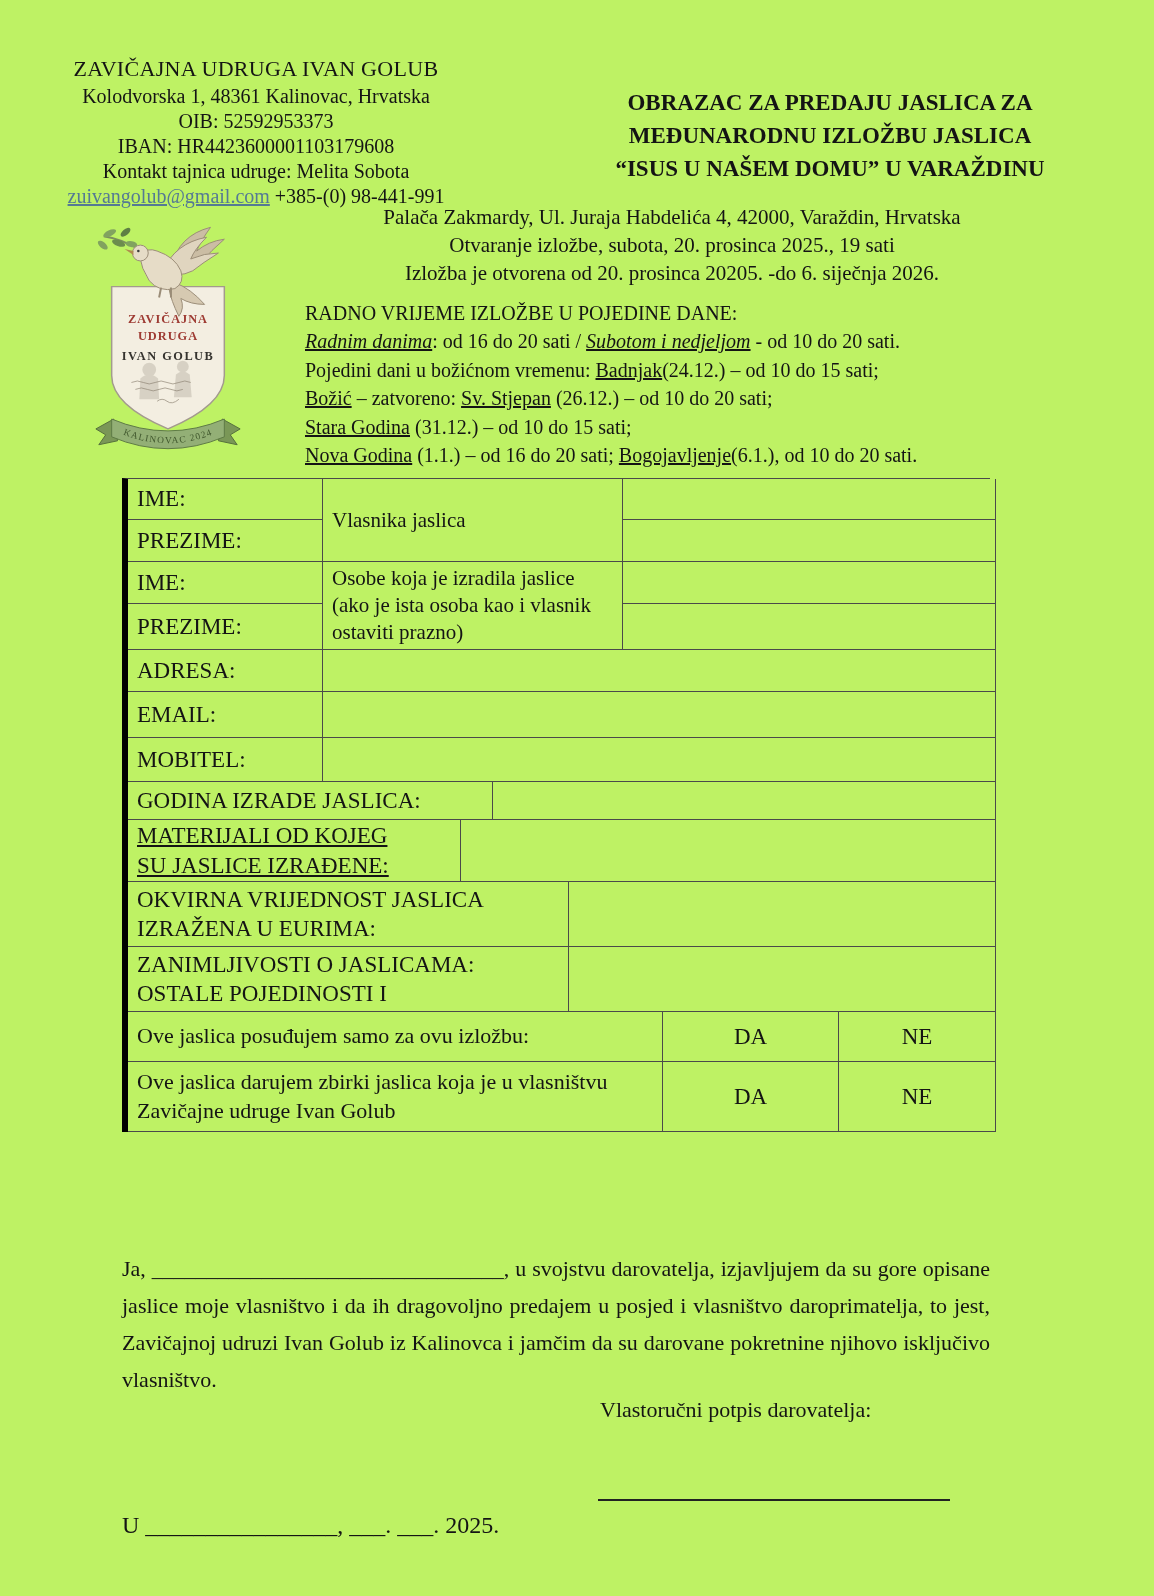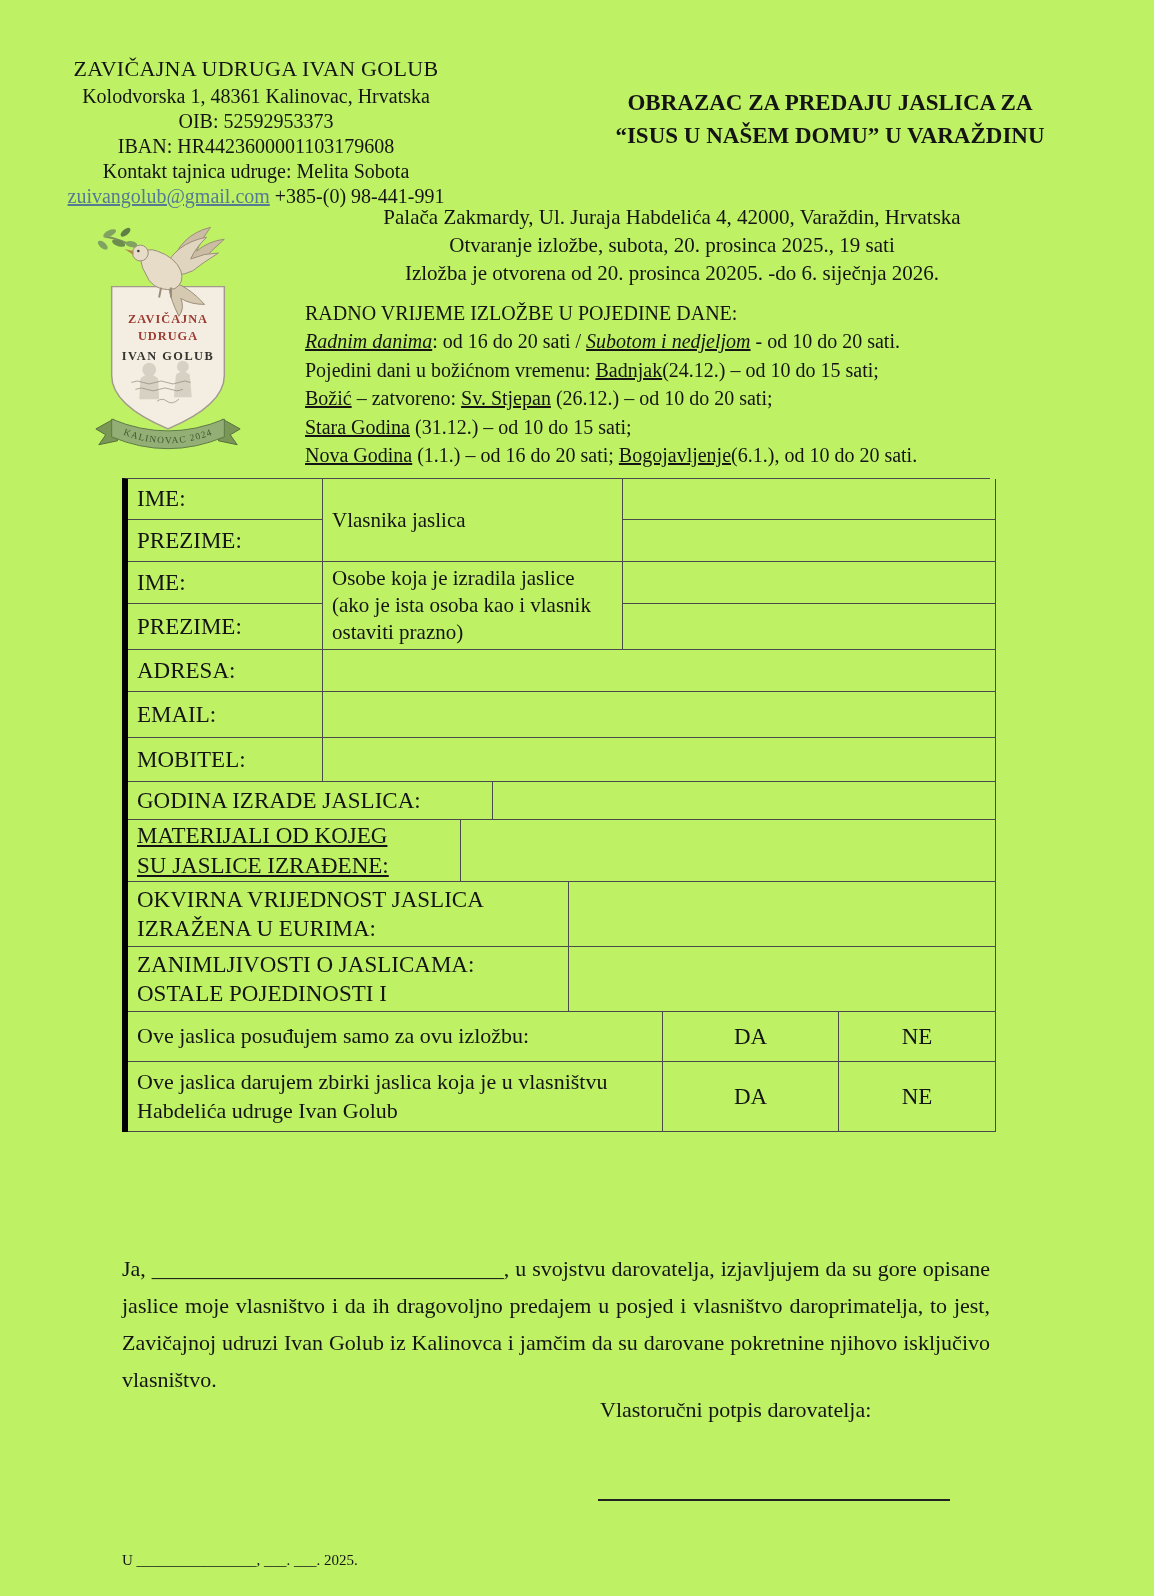--- a/index.html
+++ b/index.html
@@ -37,38 +37,39 @@
     display:flex;flex-direction:column;justify-content:center;
     padding:2px 9px;box-sizing:border-box;line-height:1.28;
   }
   .cell.mid{font-size:21px;}
   .cell.opt{align-items:center;justify-content:center;}
   
   .decl-heading{left:122px;top:1172px;width:868px;text-align:center;font-weight:bold;font-size:22.5px;}
   .decl-par{left:122px;top:1250px;width:868px;font-size:22px;line-height:37px;text-align:justify;}
   .sig-label{left:600px;top:1397px;font-size:22px;}
   .sig-line{left:598px;top:1467px;width:352px;height:32px;border-bottom:2px solid #222;}
-  .place-date{left:122px;top:1512px;font-size:15px;margin-top:40px;}
+  .place-date{left:122px;top:1512px;font-size:24px;}
 </style>
 </head>
 <body>
 
 <div class="page">
 
   <div class="abs org">
     <div class="name">ZAVIČAJNA UDRUGA IVAN GOLUB</div>
     <div>Kolodvorska 1, 48361 Kalinovac, Hrvatska</div>
     <div>OIB: 52592953373</div>
     <div>IBAN: HR4423600001103179608</div>
     <div>Kontakt tajnica udruge: Melita Sobota</div>
     <div><a class="email">zuivangolub@gmail.com</a><span> +385-(0) 98-441-991</span></div>
   </div>
 
   <div class="abs title">
     <div>OBRAZAC ZA PREDAJU JASLICA ZA</div>
+    <div>MEĐUNARODNU IZLOŽBU JASLICA</div>
     <div>“ISUS U NAŠEM DOMU” U VARAŽDINU</div>
   </div>
 
   <div class="abs venue">
     <div>Palača Zakmardy, Ul. Juraja Habdelića 4, 42000, Varaždin, Hrvatska</div>
     <div>Otvaranje izložbe, subota, 20. prosinca 2025., 19 sati</div>
     <div>Izložba je otvorena od 20. prosinca 20205. -do 6. siječnja 2026.</div>
   </div>
 
   <div class="abs logo">
@@ -172,21 +173,21 @@
     <div class="cell" style="grid-area:11/1/12/5;">
       <span>ZANIMLJIVOSTI O JASLICAMA:</span>
       <span>OSTALE POJEDINOSTI I</span>
     </div>
     <div class="cell" style="grid-area:11/5/12/9;"></div>
 
     <div class="cell" style="grid-area:12/1/13/7;font-size:22px;">Ove jaslica posuđujem samo za ovu izložbu:</div>
     <div class="cell opt" style="grid-area:12/7/13/8;">DA</div>
     <div class="cell opt" style="grid-area:12/8/13/9;">NE</div>
 
-    <div class="cell" style="grid-area:13/1/14/7;font-size:22px;">Ove jaslica darujem zbirki jaslica koja je u vlasništvu Habdelića udruge Ivan Golub</div>
+    <div class="cell" style="grid-area:13/1/14/7;font-size:22px;">Ove jaslica darujem zbirki jaslica koja je u vlasništvu Zavičajne udruge Ivan Golub</div>
     <div class="cell opt" style="grid-area:13/7/14/8;">DA</div>
     <div class="cell opt" style="grid-area:13/8/14/9;">NE</div>
   </div>
 
 
   <div class="abs decl-par"><span>Ja, </span><span>________________________________</span><span>, u svojstvu darovatelja, izjavljujem da su gore opisane jaslice moje vlasništvo i da ih dragovoljno predajem u posjed i vlasništvo daroprimatelja, to jest, Zavičajnoj udruzi Ivan Golub iz Kalinovca i jamčim da su darovane pokretnine njihovo isključivo vlasništvo.</span></div>
 
   <div class="abs sig-label">Vlastoručni potpis darovatelja:</div>
   <div class="abs sig-line"></div>
 

